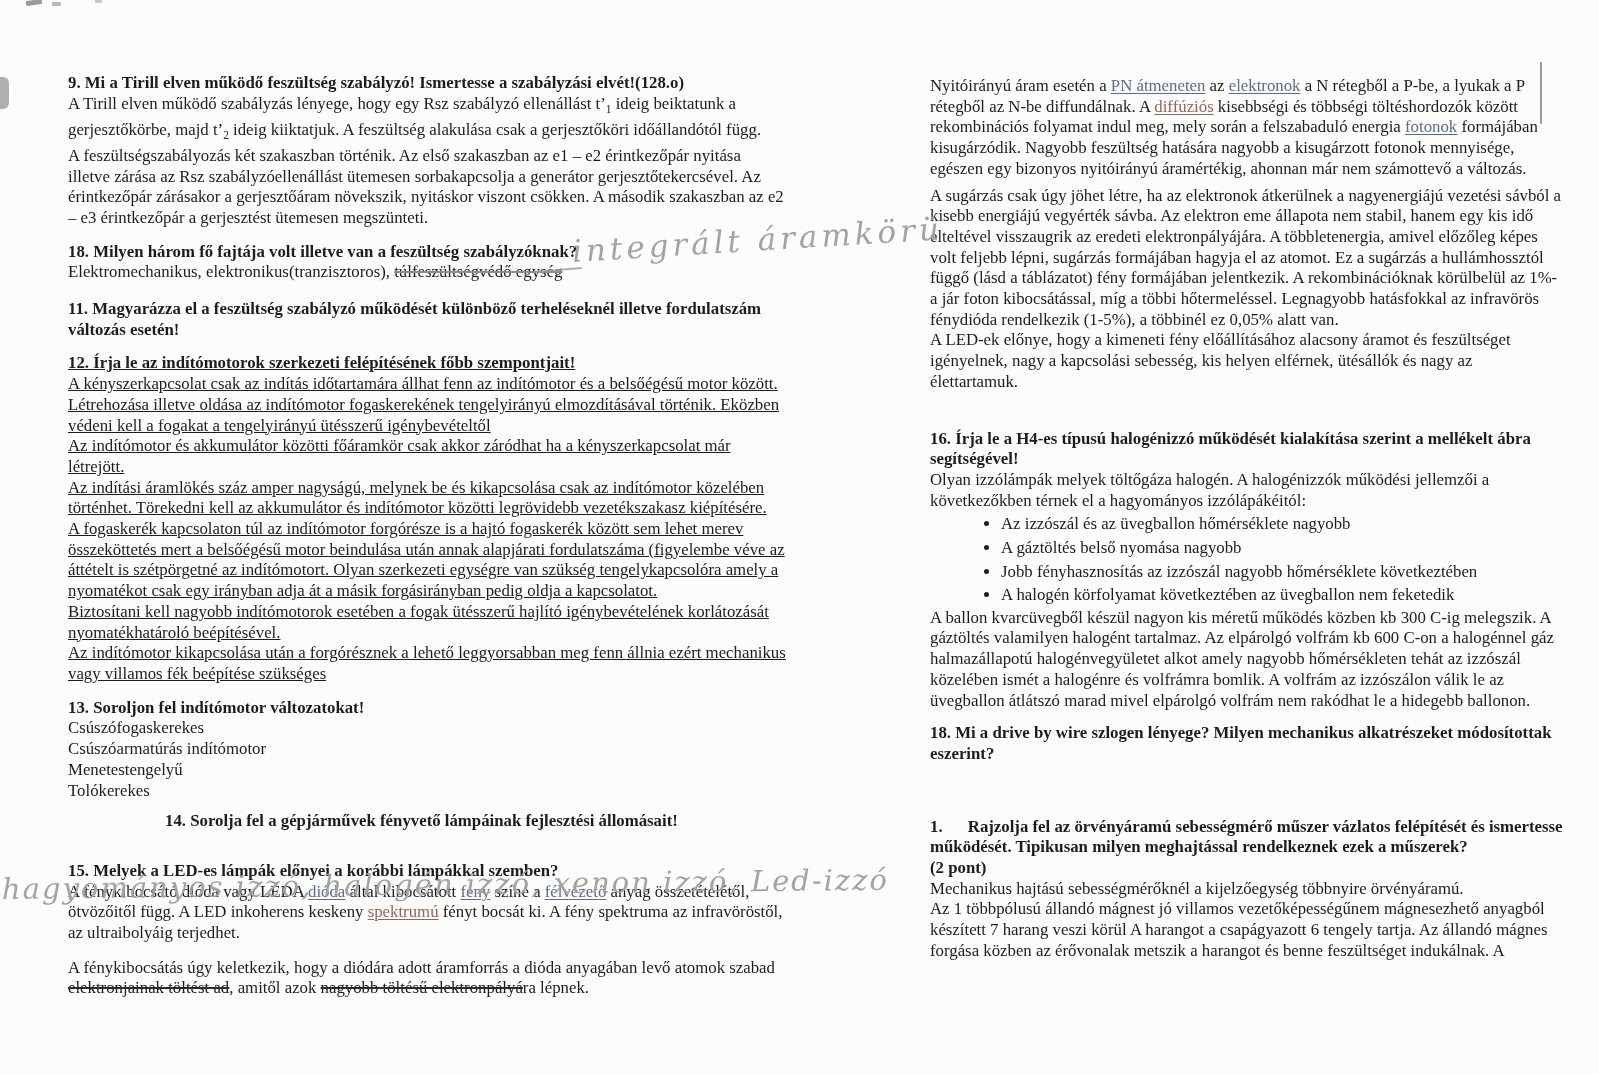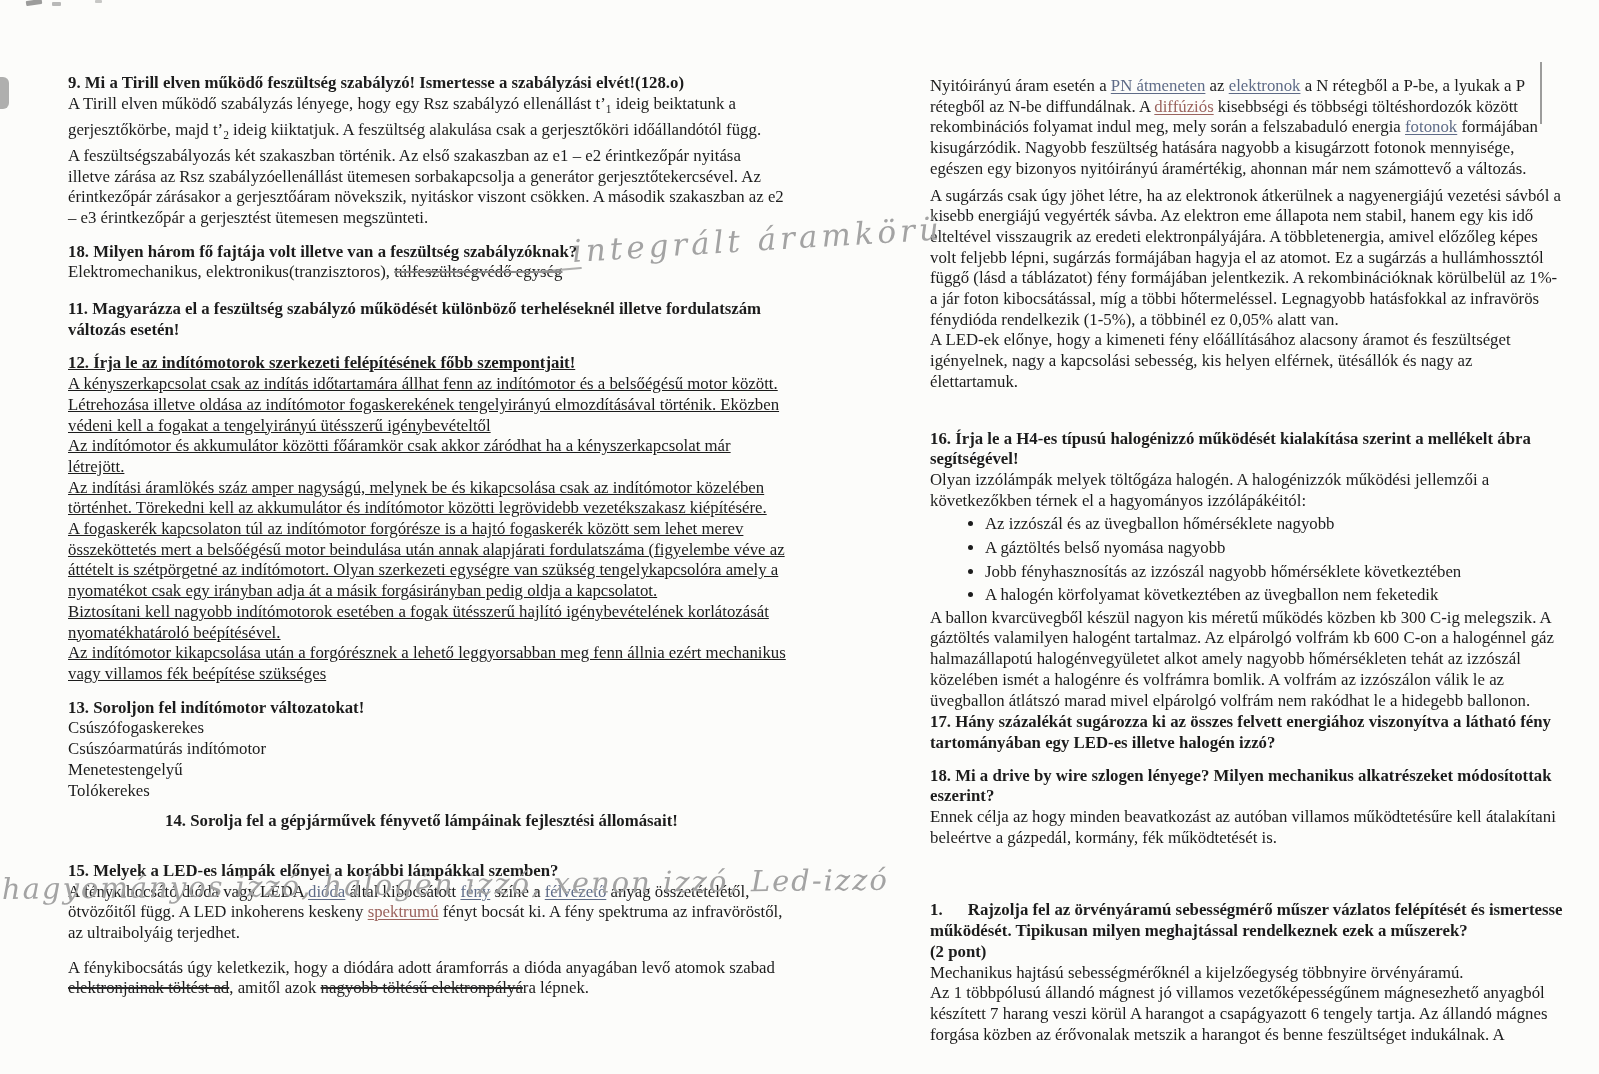--- a/index.html
+++ b/index.html
@@ -34,21 +34,21 @@
   #sec-q1  { margin-top:52px; }
 
   
   .r-sub { vertical-align:sub; font-size:68%; }
   .r-lb  { color:var(--link-blue,#5e6b87); text-decoration:underline; text-underline-offset:2px; text-decoration-thickness:1px; }
   .r-lr  { color:var(--link-red,#9a625c);  text-decoration:underline; text-underline-offset:2px; text-decoration-thickness:1px; }
   .r-x   { text-decoration:line-through; text-decoration-thickness:1.6px; text-decoration-color:#2a2a2a; }
   .r-xp  { text-decoration:line-through; text-decoration-thickness:1.8px; text-decoration-color:#8d8d8d; }
 
   .bul { margin:1px 0 0 0; padding-left:55px; }
-  .bul li { margin:2px 0; line-height:21.6px; }
+  .bul li { margin:2px 16px; line-height:21.6px; }
 
   
   .hw {
     position:absolute; font-family:"DejaVu Serif", serif; font-style:italic;
     color:var(--pencil,#a3a3a3); white-space:nowrap; pointer-events:none;
   }
   .hw1 { left:572px; top:241px; font-size:31px; letter-spacing:4px; transform:rotate(-3.5deg); transform-origin:left center; }
   .hw2 { left:2px;  top:879px; font-size:29px; letter-spacing:2px; transform:rotate(-0.6deg); transform-origin:left center; }
   .pencil-dash {
     position:absolute; left:534px; top:269px; width:48px; height:2px;
@@ -121,26 +121,22 @@
         <div class="b-h"><span>16. Írja le a H4-es típusú halogénizzó működését kialakítása szerint a mellékelt ábra segítségével!</span></div>
         <div class="b-p"><span>Olyan izzólámpák melyek töltőgáza halogén. A halogénizzók működési jellemzői a következőkben térnek el a hagyományos izzólápákéitól:</span></div>
         <ul class="bul">
           <li>Az izzószál és az üvegballon hőmérséklete nagyobb</li>
           <li>A gáztöltés belső nyomása nagyobb</li>
           <li>Jobb fényhasznosítás az izzószál nagyobb hőmérséklete következtében</li>
           <li>A halogén körfolyamat következtében az üvegballon nem feketedik</li>
         </ul>
         <div class="b-p"><span>A ballon kvarcüvegből készül nagyon kis méretű működés közben kb 300 C-ig melegszik. A gáztöltés valamilyen halogént tartalmaz. Az elpárolgó volfrám kb 600 C-on a halogénnel gáz halmazállapotú halogénvegyületet alkot amely nagyobb hőmérsékleten tehát az izzószál közelében ismét a halogénre és volfrámra bomlik. A volfrám az izzószálon válik le az üvegballon átlátszó marad mivel elpárolgó volfrám nem rakódhat le a hidegebb ballonon.</span></div>
       </section>
-      <section id="sec-q17" class="sec">
-        <div class="b-h"><span>17. Hány százalékát sugározza ki az összes felvett energiához viszonyítva a látható fény tartományában egy LED-es illetve halogén izzó?</span></div>
-      </section>
       <section id="sec-q18" class="sec">
         <div class="b-h"><span>18. Mi a drive by wire szlogen lényege? Milyen mechanikus alkatrészeket módosítottak eszerint?</span></div>
-        <div class="b-p"><span>Ennek célja az hogy  minden beavatkozást az autóban villamos működtetésűre kell átalakítani beleértve a gázpedál, kormány, fék működtetését is.</span></div>
       </section>
       <section id="sec-q1" class="sec">
         <div class="b-h"><span>1.  Rajzolja fel az örvényáramú sebességmérő műszer vázlatos felépítését és ismertesse működését. Tipikusan milyen meghajtással rendelkeznek ezek a műszerek?</span></div>
         <div class="b-h"><span>(2 pont)</span></div>
         <div class="b-p"><span>Mechanikus hajtású sebességmérőknél a kijelzőegység többnyire örvényáramú.</span></div>
         <div class="b-p"><span>Az 1 többpólusú állandó mágnest jó villamos vezetőképességűnem mágnesezhető anyagból készített 7 harang veszi körül A harangot a csapágyazott 6 tengely tartja. Az állandó mágnes forgása közben az érővonalak metszik a harangot és benne feszültséget indukálnak. A</span></div>
       </section>
     </div>
 
   <div class="pencil-dash"></div>

